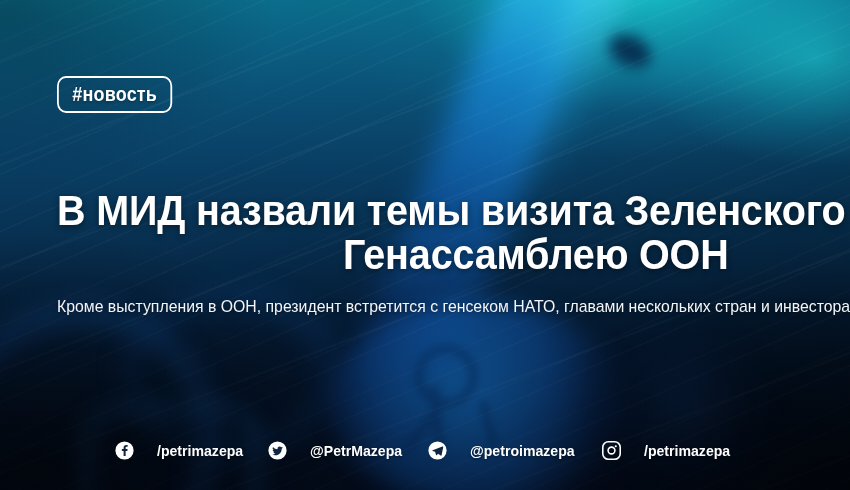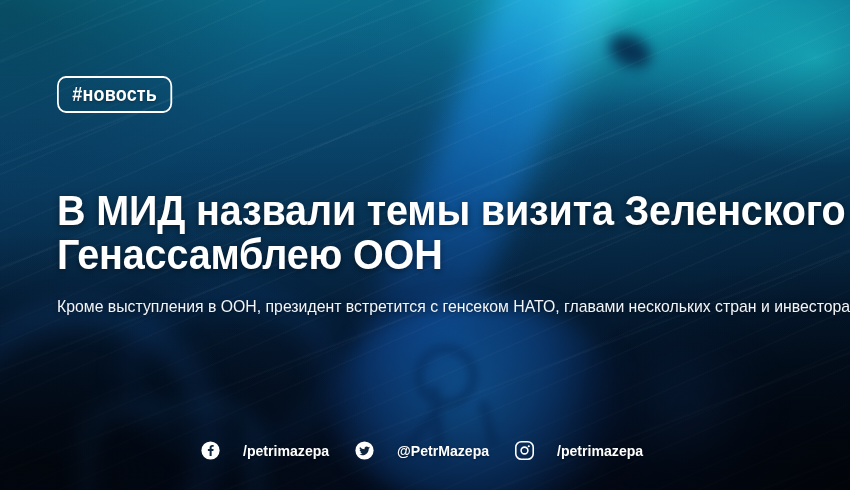--- a/index.html
+++ b/index.html
@@ -11,20 +11,21 @@
   body {
     font-family: "Liberation Sans", sans-serif;
   }
 
   .card {
     position: relative;
     width: 850px;
     height: 490px;
     overflow: hidden;
     background: #0f766e;
+    text-align: right;
   }
 
   
   .bg-layer {
     position: absolute;
     inset: 0;
     pointer-events: none;
   }
 
   
@@ -419,20 +420,27 @@
       </div>
 
       <div class="social-item">
         <svg class="social-icon" viewBox="0 0 24 24">
           <circle cx="12" cy="12" r="11.5" fill="#ffffff"></circle>
           <path d="M19 8.28c-.5.23-1.05.38-1.62.45.58-.35 1.03-.9 1.24-1.57-.55.33-1.15.56-1.79.69a2.81 2.81 0 0 0-4.79 2.57A7.98 7.98 0 0 1 6.25 7.5a2.82 2.82 0 0 0 .87 3.76c-.46-.02-.9-.14-1.28-.35v.03a2.82 2.82 0 0 0 2.26 2.76c-.42.11-.87.13-1.3.05a2.82 2.82 0 0 0 2.63 1.96A5.65 5.65 0 0 1 5 16.87 7.96 7.96 0 0 0 9.3 18.13c5.17 0 8-4.29 8-8.01l-.01-.37c.55-.4 1.02-.9 1.4-1.47z" fill="#10263f"></path>
         </svg>
         <span class="social-handle">@PetrMazepa</span>
       </div>
 
+      <div class="social-item">
+        <svg class="social-icon" viewBox="0 0 24 24">
+          <circle cx="12" cy="12" r="11.5" fill="#ffffff"></circle>
+          <path d="M18.2 7.05 5.9 11.8c-.72.29-.72.7-.13.88l3.15.98 1.2 3.67c.15.4.07.56.49.56.32 0 .46-.15.64-.33l1.53-1.5 3.19 2.36c.59.32 1.01.16 1.16-.54l2.1-9.9c.21-.86-.33-1.25-.9-1z" fill="#10263f"></path>
+        </svg>
+        <span class="social-handle">@petroimazepa</span>
+      </div>
 
       <div class="social-item">
         <svg class="social-icon" viewBox="0 0 24 24">
           <rect x="1" y="1" width="22" height="22" rx="7" ry="7" fill="none" stroke="#ffffff" stroke-width="2"></rect>
           <circle cx="12" cy="12" r="4.3" fill="none" stroke="#ffffff" stroke-width="2"></circle>
           <circle cx="17.4" cy="6.6" r="1.35" fill="#ffffff"></circle>
         </svg>
         <span class="social-handle">/petrimazepa</span>
       </div>
 

